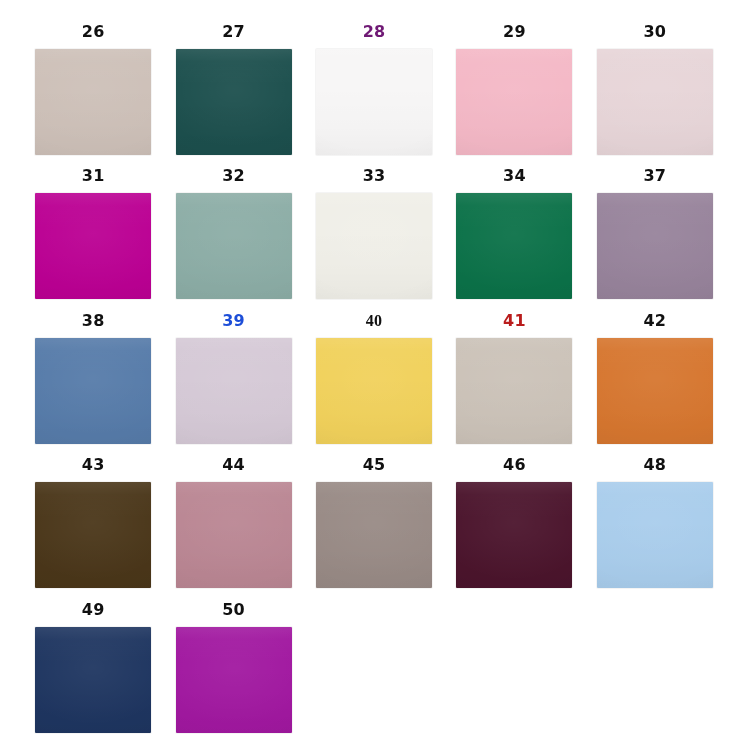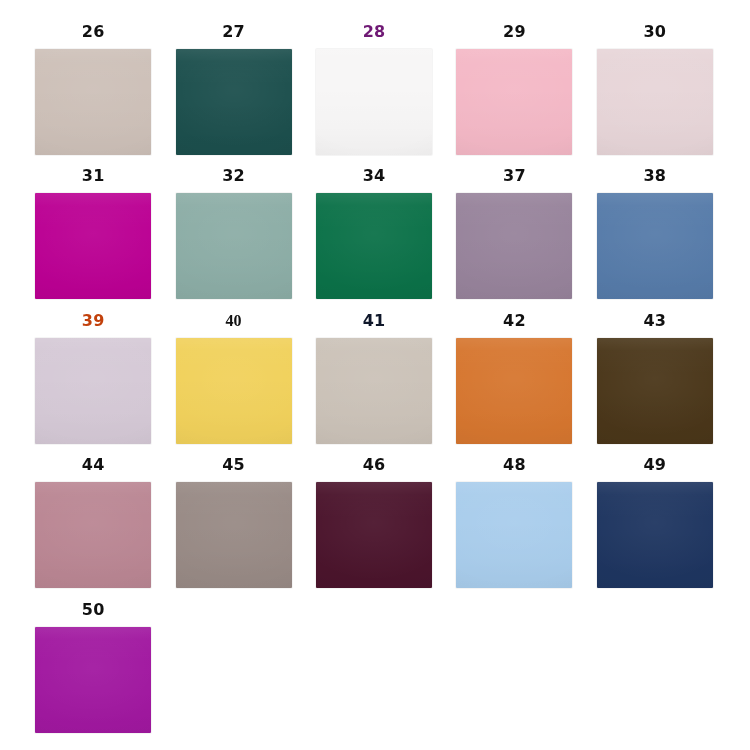--- a/index.html
+++ b/index.html
@@ -127,51 +127,57 @@
         <div class="swatch-chip" title="magenta" style="background-color: rgb(187, 0, 147);"></div>
       </div>
     </div>
     <div class="swatch-cell">
       <div class="swatch-label" style="color: rgb(17, 17, 17);">32</div>
       <div class="swatch-chip-wrap">
         <div class="swatch-chip" title="sage teal" style="background-color: rgb(140, 173, 166);"></div>
       </div>
     </div>
     <div class="swatch-cell">
+      <div class="swatch-label" style="color: rgb(17, 17, 17);">33</div>
+      <div class="swatch-chip-wrap">
+        <div class="swatch-chip" title="ivory white" style="background-color: rgb(240, 239, 232);"></div>
+      </div>
+    </div>
+    <div class="swatch-cell">
       <div class="swatch-label" style="color: rgb(17, 17, 17);">34</div>
       <div class="swatch-chip-wrap">
         <div class="swatch-chip" title="emerald green" style="background-color: rgb(11, 113, 72);"></div>
       </div>
     </div>
     <div class="swatch-cell">
       <div class="swatch-label" style="color: rgb(17, 17, 17);">37</div>
       <div class="swatch-chip-wrap">
         <div class="swatch-chip" title="mauve" style="background-color: rgb(151, 131, 155);"></div>
       </div>
     </div>
     <div class="swatch-cell">
       <div class="swatch-label" style="color: rgb(17, 17, 17);">38</div>
       <div class="swatch-chip-wrap">
         <div class="swatch-chip" title="slate blue" style="background-color: rgb(86, 123, 169);"></div>
       </div>
     </div>
     <div class="swatch-cell">
-      <div class="swatch-label" style="color: #c2410c;">39</div>
+      <div class="swatch-label" style="color: #1d4ed8;">39</div>
       <div class="swatch-chip-wrap">
         <div class="swatch-chip" title="pale lilac" style="background-color: rgb(213, 201, 214);"></div>
       </div>
     </div>
     <div class="swatch-cell">
       <div class="swatch-label" style="color: rgb(17, 17, 17); font-family: Liberation Serif, serif;">40</div>
       <div class="swatch-chip-wrap">
         <div class="swatch-chip" title="golden yellow" style="background-color: rgb(241, 209, 91);"></div>
       </div>
     </div>
     <div class="swatch-cell">
-      <div class="swatch-label" style="color: #0f172a;">41</div>
+      <div class="swatch-label" style="color: #b91c1c;">41</div>
       <div class="swatch-chip-wrap">
         <div class="swatch-chip" title="warm taupe" style="background-color: rgb(203, 194, 184);"></div>
       </div>
     </div>
     <div class="swatch-cell">
       <div class="swatch-label" style="color: rgb(17, 17, 17);">42</div>
       <div class="swatch-chip-wrap">
         <div class="swatch-chip" title="burnt orange" style="background-color: rgb(214, 118, 47);"></div>
       </div>
     </div>

